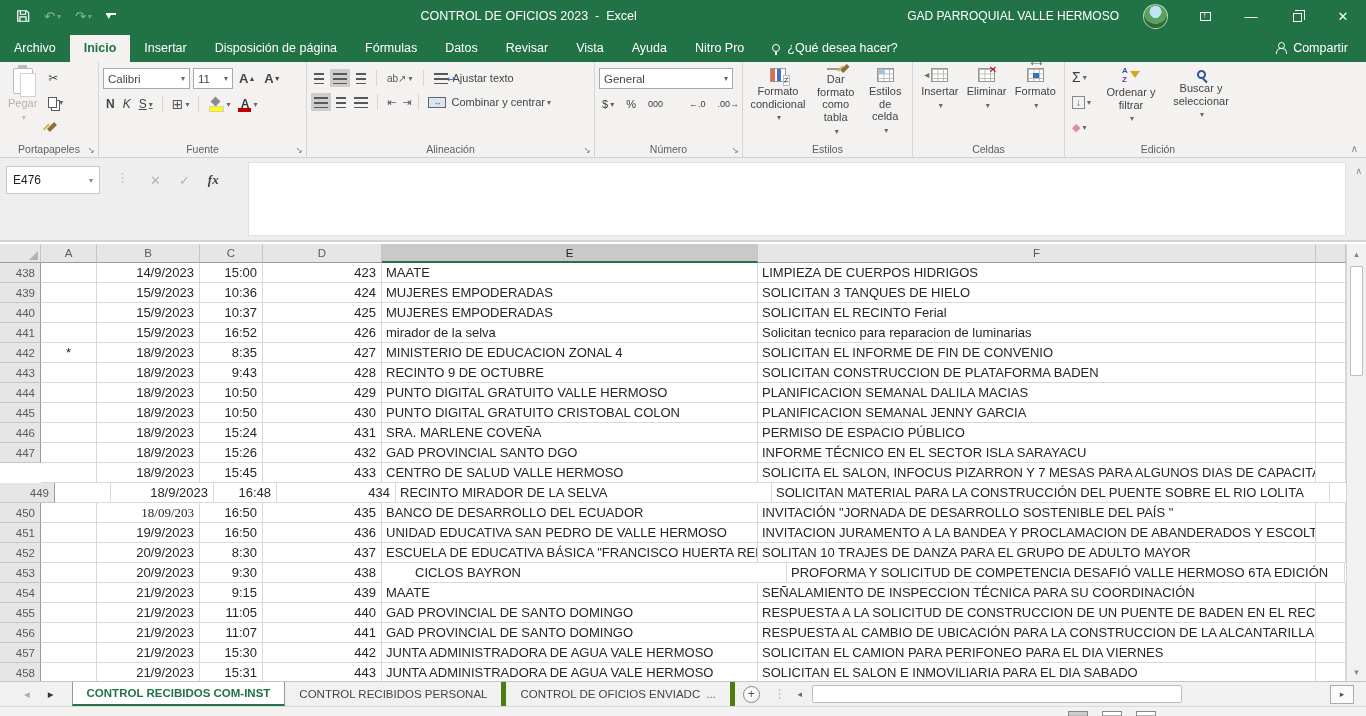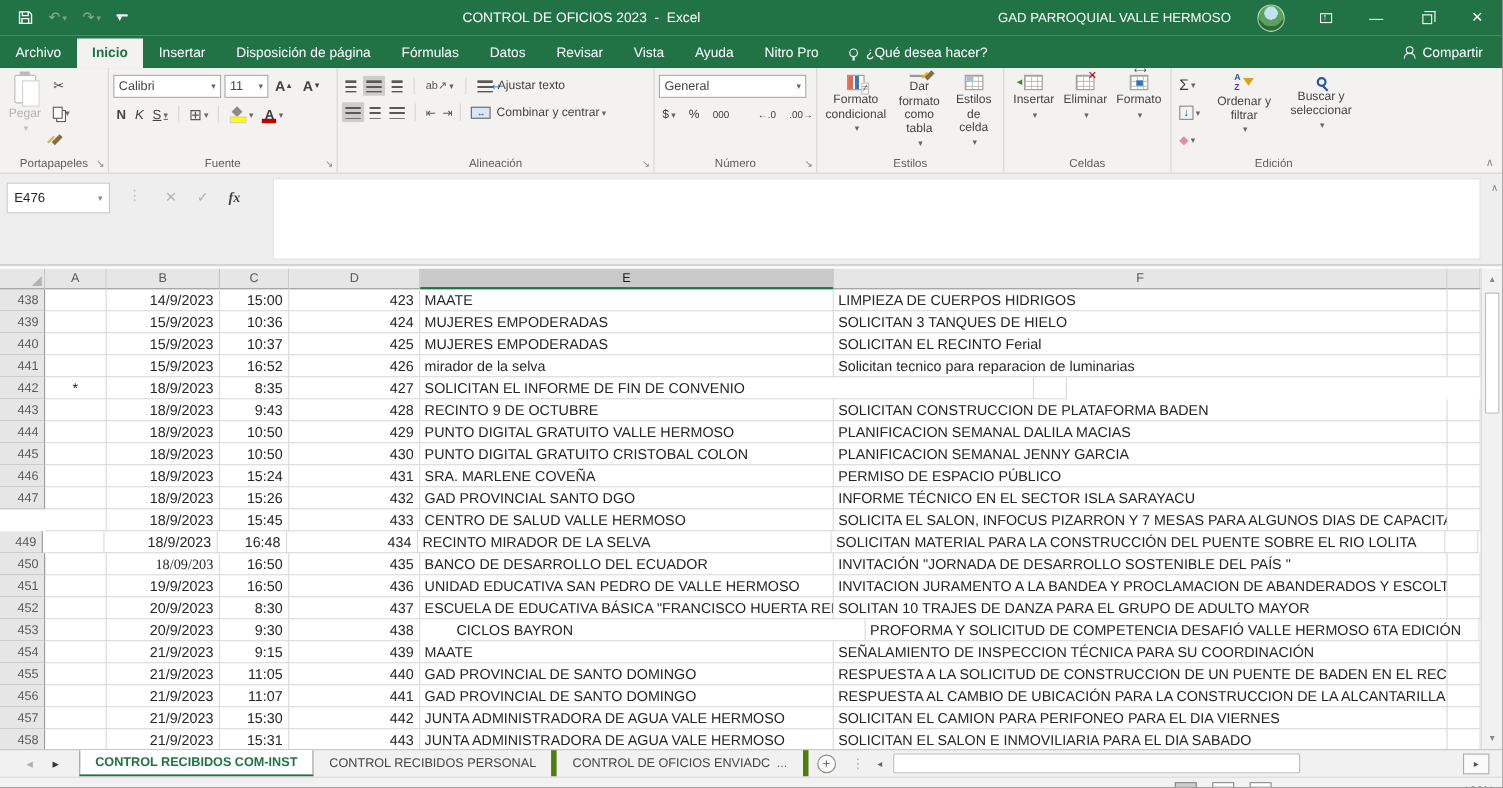--- a/index.html
+++ b/index.html
@@ -259,21 +259,21 @@
               <span class="brush-icon"></span>
             </span>
         </div>
       </div>
       <div class="glabel"><span>Portapapeles</span></div>
       <span class="launcher">↘</span>
     </div>
 
     <div class="rg" style="width:208px">
       <div style="display:flex;align-items:center;gap:3px;margin-top:2px">
-        <div class="fsel" style="width:98px">
+        <div class="fsel" style="width:87px">
           <span>Calibri</span>
             <span class="sc">▾</span>
         </div>
         <div class="fsel" style="width:40px">
           <span>11</span>
             <span class="sc">▾</span>
         </div>
         <span class="sbtn fa">A<sup>▲</sup></span>
         <span class="sbtn fa">A<sup>▼</sup></span>
       </div>
@@ -500,20 +500,21 @@
           <div class="cell cl" style="width: 376px;">mirador de la selva</div>
           <div class="cell cl" style="width: 558px;">Solicitan tecnico para reparacion de luminarias</div>
           <div class="cell cl" style="width: 30px;"></div>
         </div>
         <div class="grow">
           <div class="cell rowhdr" style="width: 41px;">442</div>
           <div class="cell ca" style="width: 56px;">*</div>
           <div class="cell cr" style="width: 103px;">18/9/2023</div>
           <div class="cell cr" style="width: 63px;">8:35</div>
           <div class="cell cr" style="width: 119px;">427</div>
+          <div class="cell cl" style="width: 376px;">MINISTERIO DE EDUCACION ZONAL 4</div>
           <div class="cell cl" style="width: 558px;">SOLICITAN EL INFORME DE FIN DE CONVENIO</div>
           <div class="cell cl" style="width: 30px;"></div>
         </div>
         <div class="grow">
           <div class="cell rowhdr" style="width: 41px;">443</div>
           <div class="cell ca" style="width: 56px;"></div>
           <div class="cell cr" style="width: 103px;">18/9/2023</div>
           <div class="cell cr" style="width: 63px;">9:43</div>
           <div class="cell cr" style="width: 119px;">428</div>
           <div class="cell cl" style="width: 376px;">RECINTO 9 DE OCTUBRE</div>
@@ -564,21 +565,21 @@
           <div class="cell rowhdr" style="width: 41px; margin-top: 44px;">448</div>
           <div class="cell ca" style="width: 56px;"></div>
           <div class="cell cr" style="width: 103px;">18/9/2023</div>
           <div class="cell cr" style="width: 63px;">15:45</div>
           <div class="cell cr" style="width: 119px;">433</div>
           <div class="cell cl" style="width: 376px;">CENTRO DE SALUD VALLE HERMOSO</div>
           <div class="cell cl" style="width: 558px;">SOLICITA EL SALON, INFOCUS PIZARRON Y 7 MESAS PARA ALGUNOS DIAS DE CAPACITACION</div>
           <div class="cell cl" style="width: 30px;"></div>
         </div>
         <div class="grow">
-          <div class="cell rowhdr" style="width: 39px;">449</div>
+          <div class="cell rowhdr" style="width: 55px;">449</div>
           <div class="cell ca" style="width: 56px;"></div>
           <div class="cell cr" style="width: 103px;">18/9/2023</div>
           <div class="cell cr" style="width: 63px; text-align: right;">16:48</div>
           <div class="cell cr" style="width: 119px;">434</div>
           <div class="cell cl" style="width: 376px;">RECINTO MIRADOR DE LA SELVA</div>
           <div class="cell cl" style="width: 558px;">SOLICITAN MATERIAL PARA LA CONSTRUCCIÓN DEL PUENTE SOBRE EL RIO LOLITA</div>
           <div class="cell cl" style="width: 30px;"></div>
         </div>
         <div class="grow">
           <div class="cell rowhdr" style="width: 41px;">450</div>

